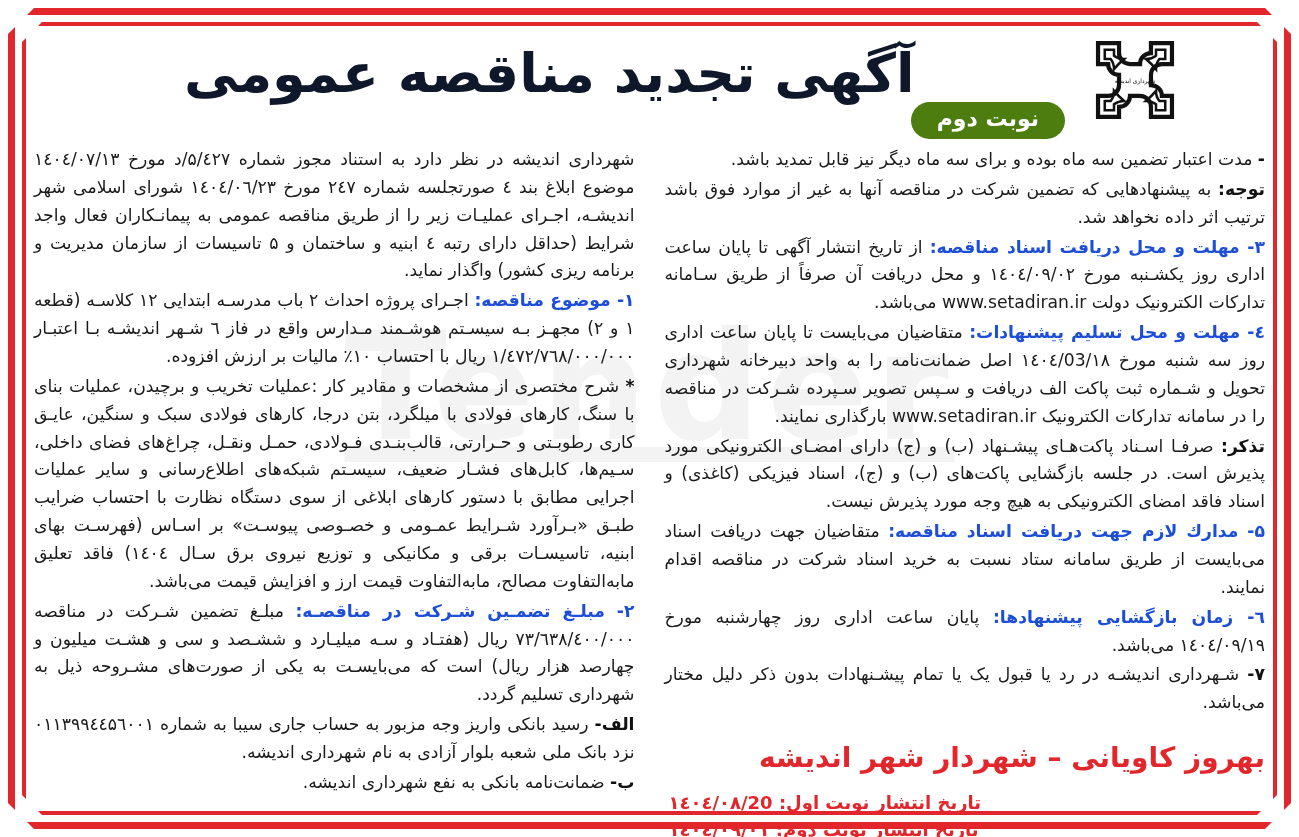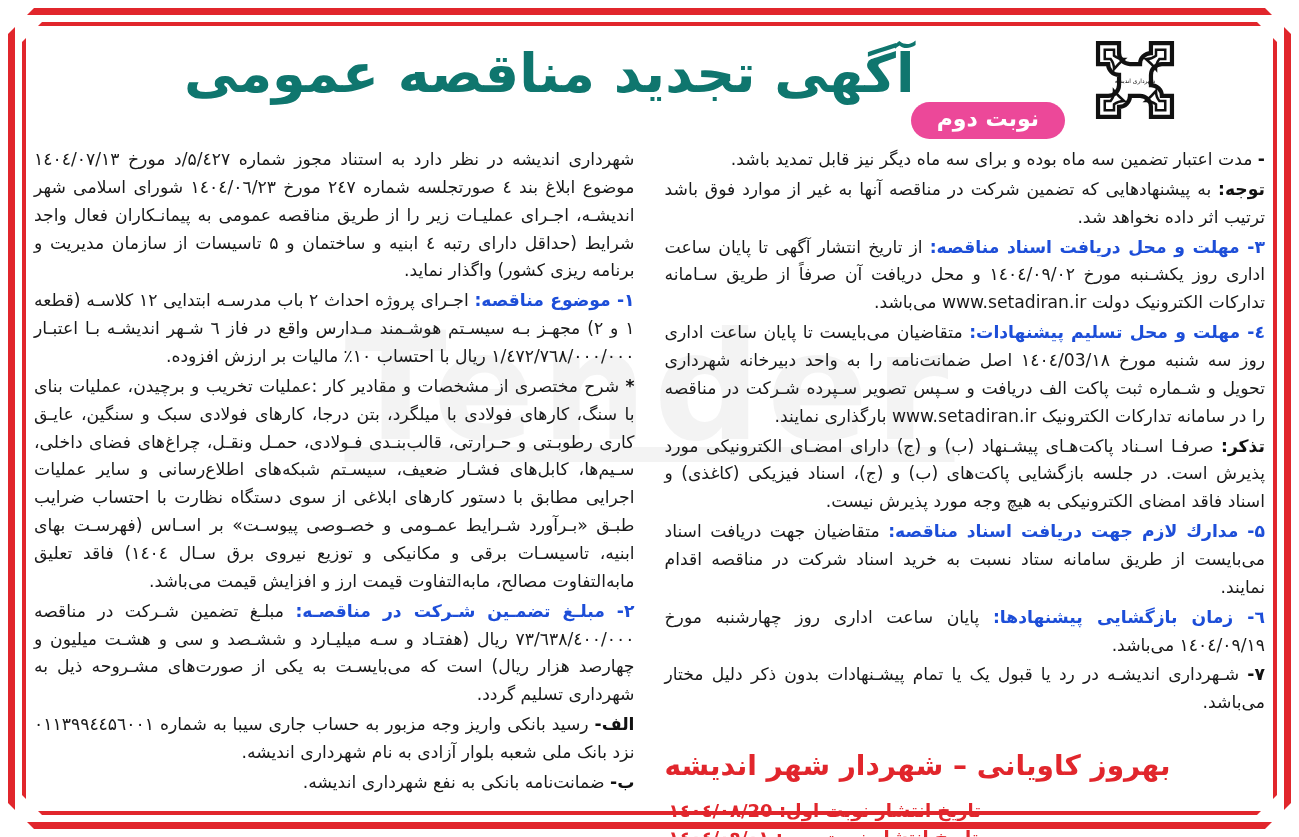--- a/index.html
+++ b/index.html
@@ -76,38 +76,38 @@
     height: 112px;
   }
   .logo {
     position: absolute;
     right: 88px; top: 2px;
     width: 84px; height: 88px;
   }
   .badge {
     position: absolute;
     right: 200px; top: 68px;
-    background: #ec4899;
+    background: #4d7c0f;
     color: #ffffff;
     font-weight: bold;
     font-size: 22px;
     padding: 5px 26px 8px 26px;
     border-radius: 22px;
     line-height: 1.1;
     white-space: nowrap;
   }
   .main-title {
     position: absolute;
     right: 300px; top: 8px;
     left: 0;
     text-align: left;
     padding-left: 150px;
     font-size: 54px;
     font-weight: bold;
-    color: #0f766e;
+    color: #0f172a;
     letter-spacing: -2px;
     white-space: nowrap;
     font-family: "DejaVu Sans", "Liberation Sans", sans-serif;
   }
 
   
   .columns {
     position: absolute;
     top: 112px; right: 0; left: 0;
     height: 650px;
@@ -123,22 +123,22 @@
     text-align: justify;
     text-justify: inter-word;
   }
   .col p {
     margin: 0 0 2px 0;
   }
   .lbl { color: #1d4ed8; font-weight: bold; }
   .lbl-dark { color: #111; font-weight: bold; }
 
   .signature {
-    margin-top: 26px;
-    text-align: left;
+    margin-top: 18px;
+    text-align: right;
     color: #e1262c;
     font-weight: bold;
     font-size: 28px;
     letter-spacing: -0.5px;
   }
   .pubdates {
     margin-top: 8px;
     text-align: left;
     color: #e1262c;
     font-weight: bold;

